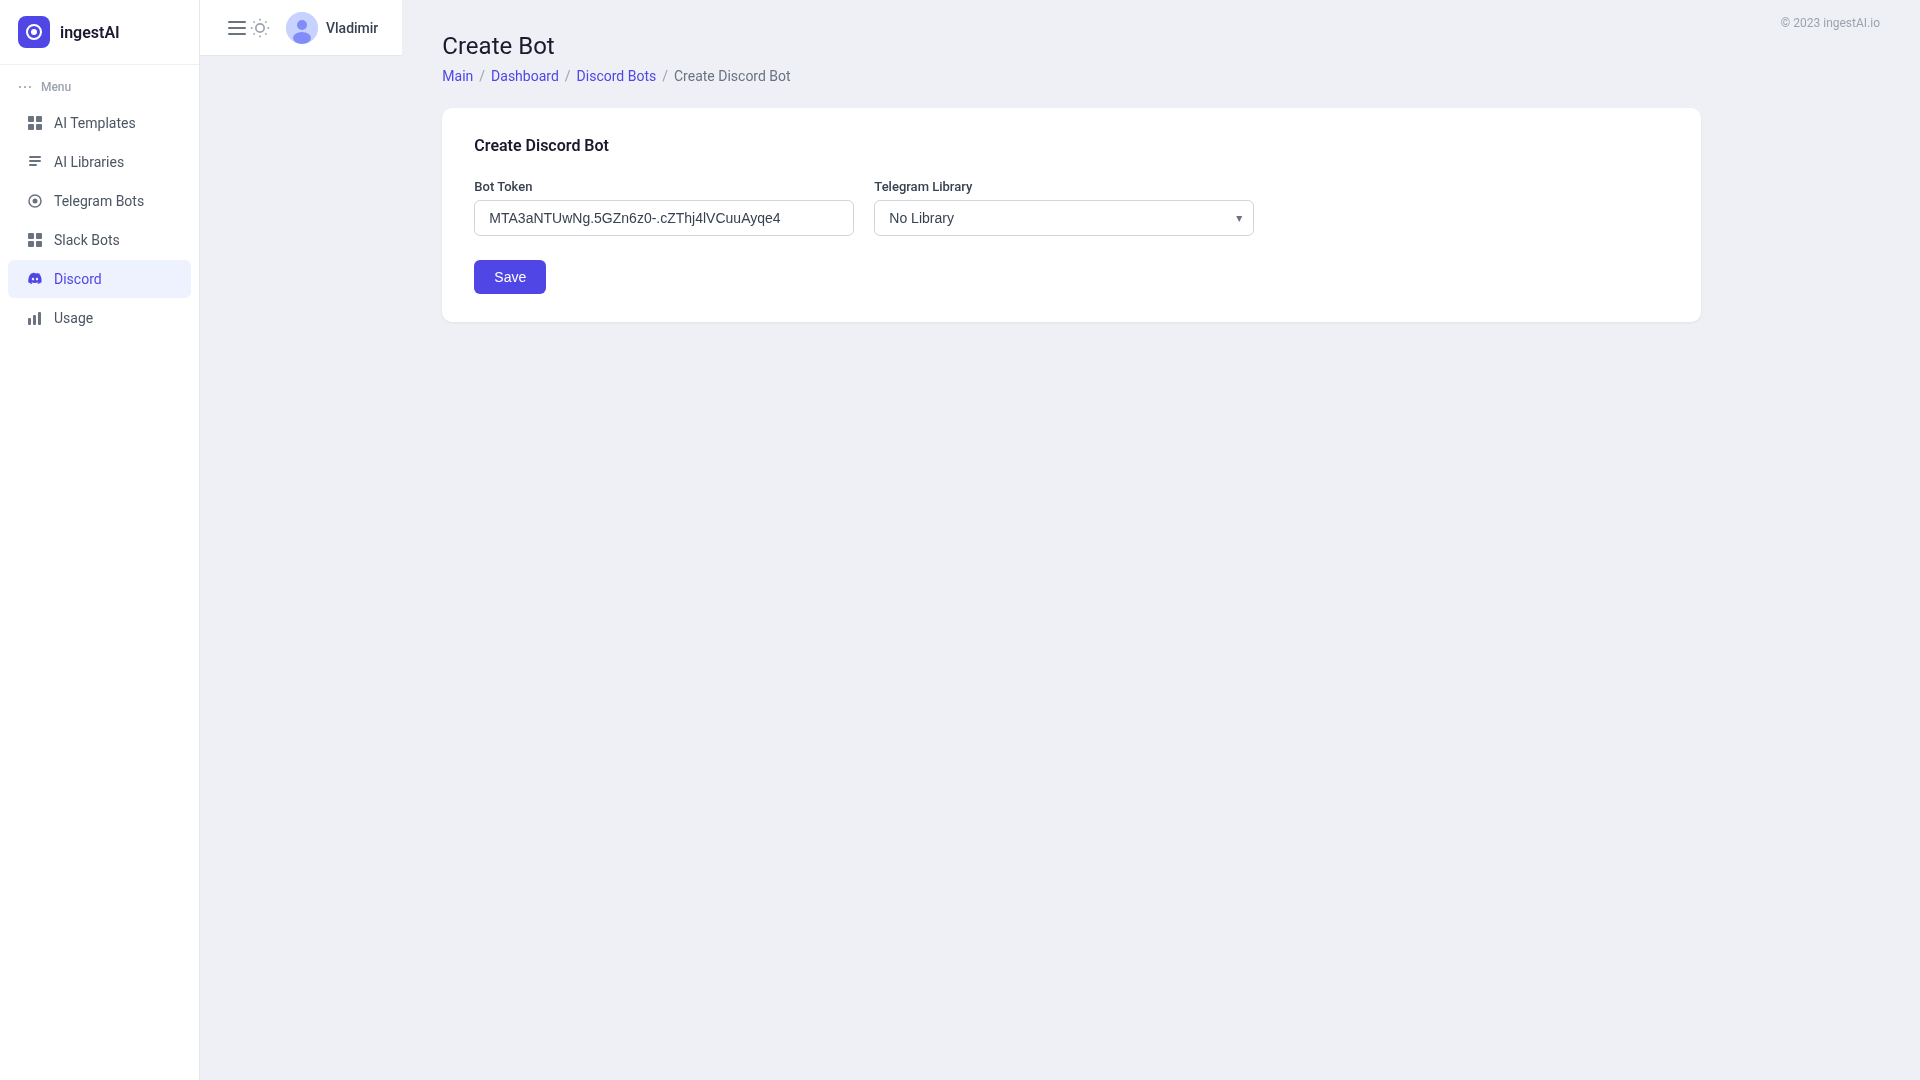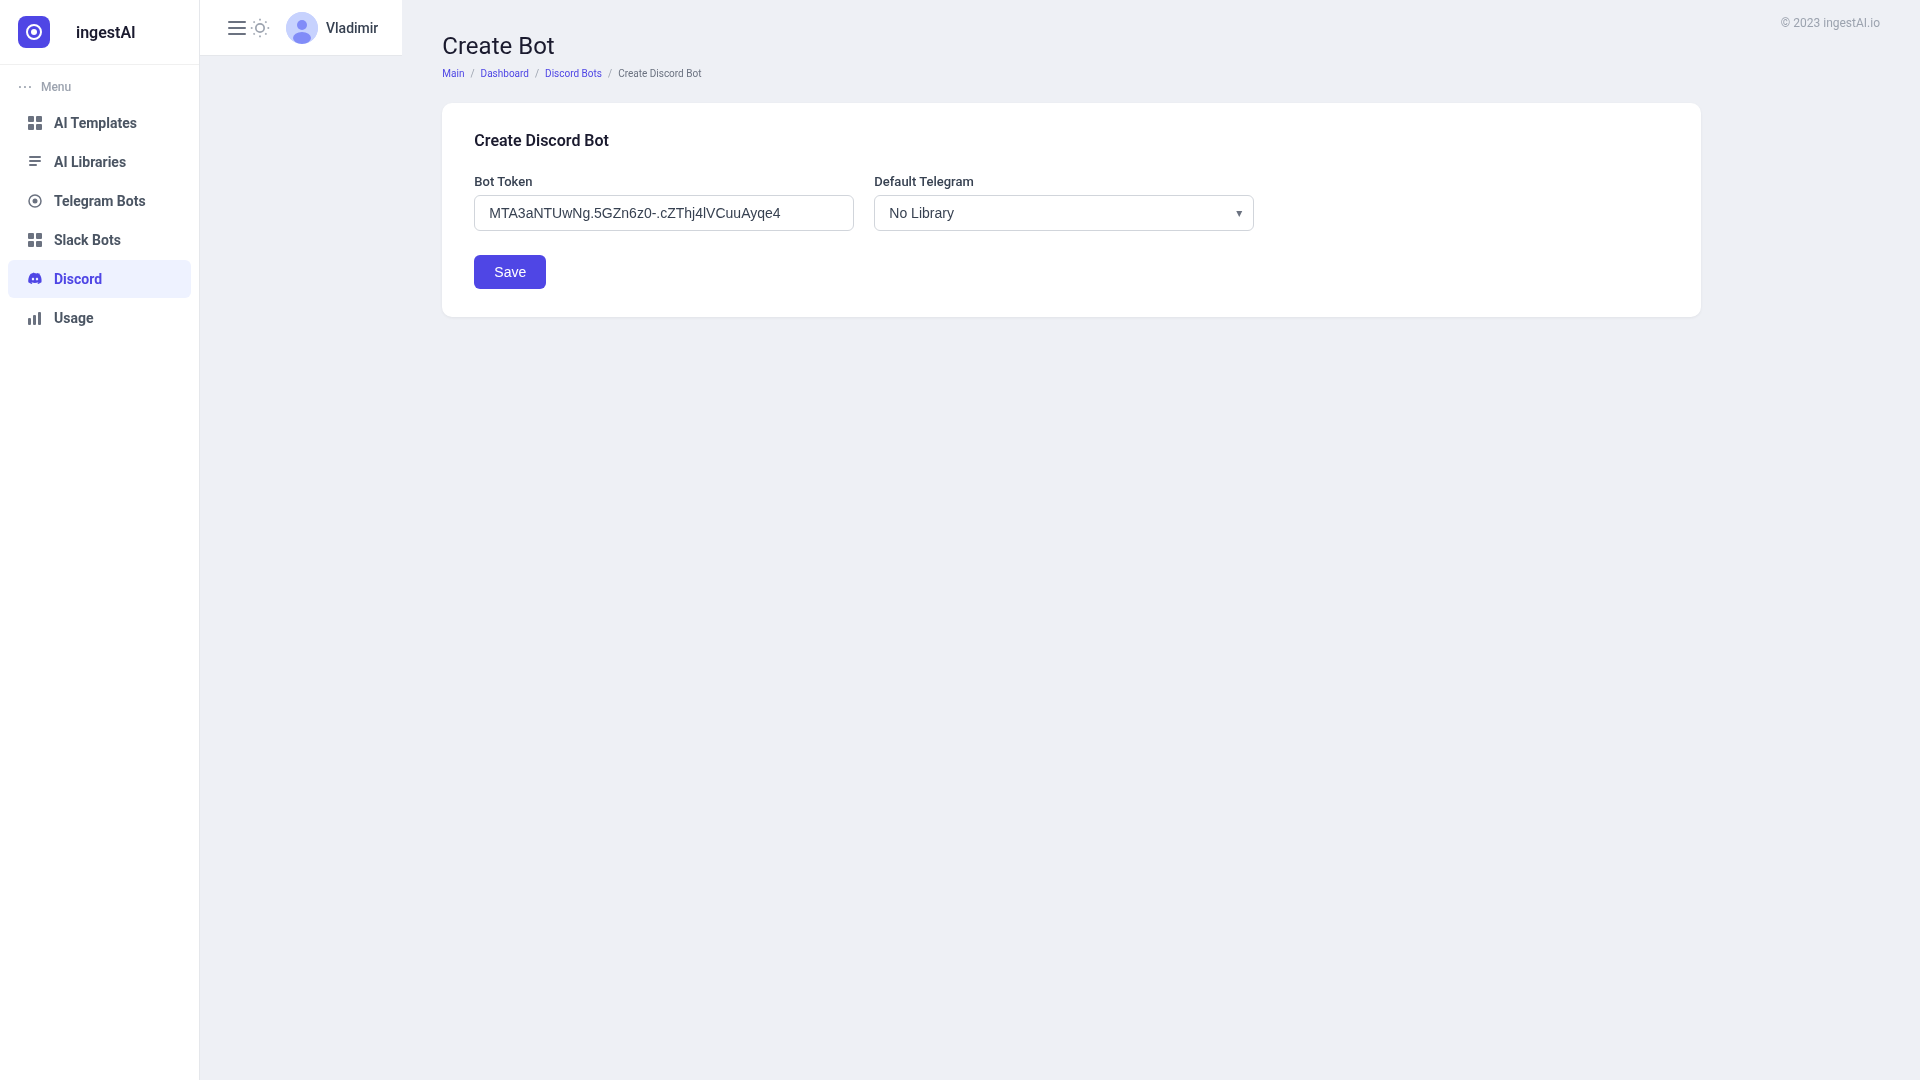--- a/index.html
+++ b/index.html
@@ -18,21 +18,21 @@
       background: #fff;
       height: 100vh;
       display: flex;
       flex-direction: column;
       border-right: 1px solid #e5e7eb;
       flex-shrink: 0;
     }
     .sidebar-logo {
       display: flex;
       align-items: center;
-      gap: 26px;
+      gap: 10px;
       padding: 16px 18px;
       border-bottom: 1px solid #f0f0f0;
     }
     .logo-icon {
       width: 32px;
       height: 32px;
       background: #4f46e5;
       border-radius: 8px;
       display: flex;
       align-items: center;
@@ -59,21 +59,20 @@
       display: flex;
       align-items: center;
       gap: 10px;
       padding: 10px 18px;
       font-size: 14px;
       color: #4b5563;
       cursor: pointer;
       border-radius: 6px;
       margin: 1px 8px;
       transition: background 0.15s;
-      font-weight: bold;
     }
     .sidebar-item.active {
       background: #eef2ff;
       color: #4f46e5;
     }
     .sidebar-item .icon {
       width: 18px;
       height: 18px;
       display: flex;
       align-items: center;
@@ -169,21 +168,21 @@
     .page-title {
       font-size: 24px;
       font-weight: 400;
       color: #1a1a2e;
       margin-bottom: 8px;
     }
     .breadcrumb {
       display: flex;
       align-items: center;
       gap: 6px;
-      font-size: 10px;
+      font-size: 14px;
       margin-bottom: 24px;
       color: #6b7280;
     }
     .breadcrumb a {
       color: #4f46e5;
       text-decoration: none;
     }
     .breadcrumb-sep {
       color: #9ca3af;
     }
@@ -419,21 +418,21 @@
 
     <div class="card">
       <h2 class="card-title">Create Discord Bot</h2>
 
       <div class="form-row">
         <div class="form-group token-field">
           <label class="form-label">Bot Token</label>
           <input class="form-input" type="text" value="MTA3aNTUwNg.5GZn6z0-.cZThj4lVCuuAyqe4" style="">
         </div>
         <div class="form-group library-field">
-          <label class="form-label">Default Telegram</label>
+          <label class="form-label">Telegram Library</label>
           <div class="form-select-wrapper">
             <select class="form-select">
               <option>No Library</option>
             </select>
             <span class="select-chevron">▾</span>
           </div>
         </div>
       </div>
 
       <button class="save-btn">Save</button>

